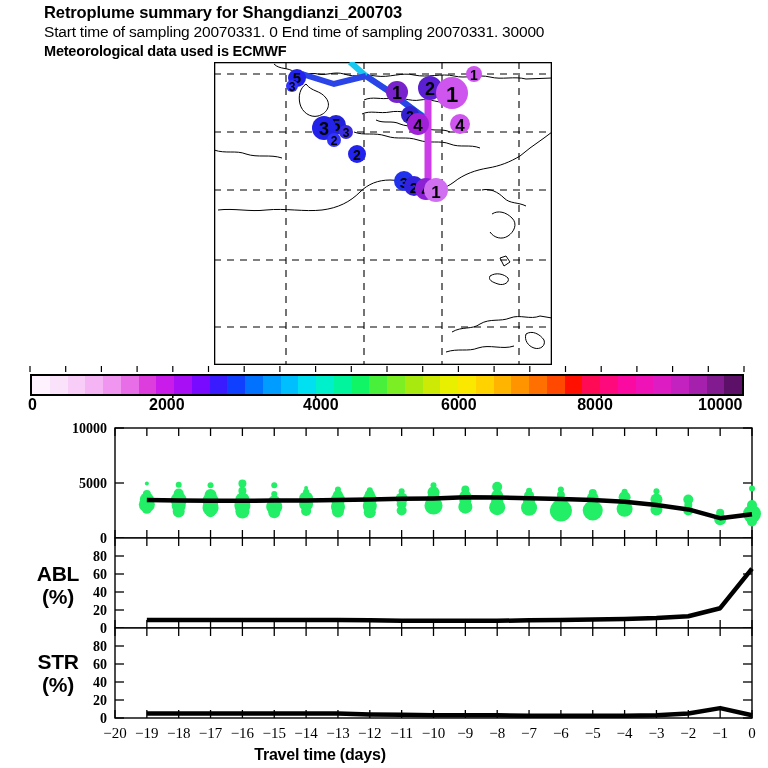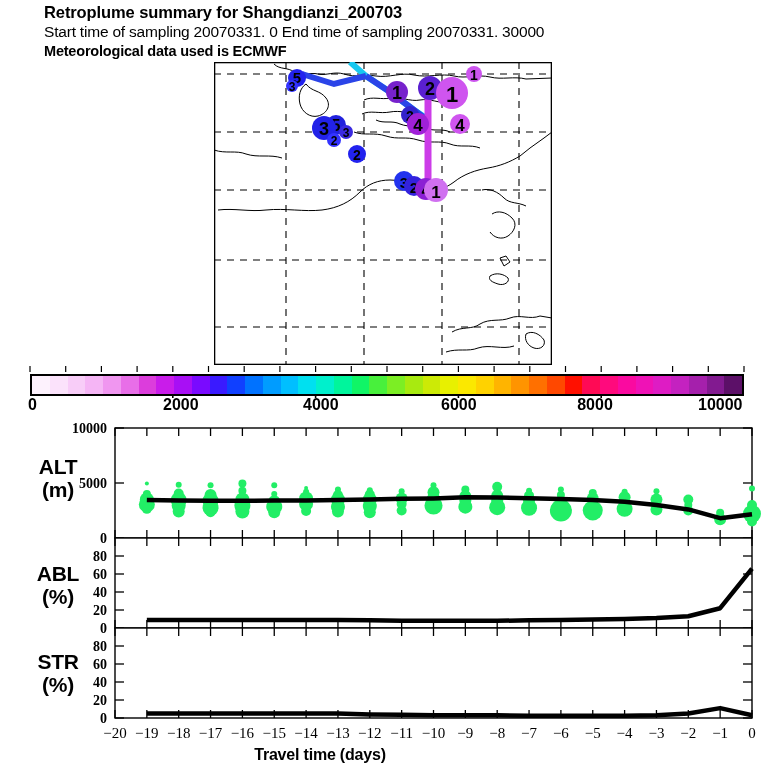--- a/index.html
+++ b/index.html
@@ -204,31 +204,27 @@
       <div class="cbar-seg" style="background: rgb(250, 10, 160);"></div>
       <div class="cbar-seg" style="background: rgb(239, 18, 182);"></div>
       <div class="cbar-seg" style="background: rgb(222, 28, 196);"></div>
       <div class="cbar-seg" style="background: rgb(196, 34, 192);"></div>
       <div class="cbar-seg" style="background: rgb(165, 32, 172);"></div>
       <div class="cbar-seg" style="background: rgb(130, 26, 144);"></div>
       <div class="cbar-seg" style="background: rgb(92, 16, 104);"></div>
     </div>
   <div class="cbar-labels" id="cbar-labels">
       <span style="left: 28px;">0</span>
-      <span style="left: 163px;">2000</span>
+      <span style="left: 149px;">2000</span>
       <span style="left: 303px; text-align: center;">4000</span>
       <span style="left: 441px;">6000</span>
       <span style="left: 577.2px;">8000</span>
       <span style="left: 698px;">10000</span>
     </div>
 
-  <div class="rowlabel" style="left:8px; top:455px; width:100px;">
-    <div>ALT</div>
-    <div>(m)</div>
-  </div>
   <div class="rowlabel" style="left:8px; top:562px; width:100px;">
     <div>ABL</div>
     <div>(%)</div>
   </div>
   <div class="rowlabel" style="left:8px; top:650px; width:100px;">
     <div>STR</div>
     <div>(%)</div>
   </div>
 
   <div class="panels">

